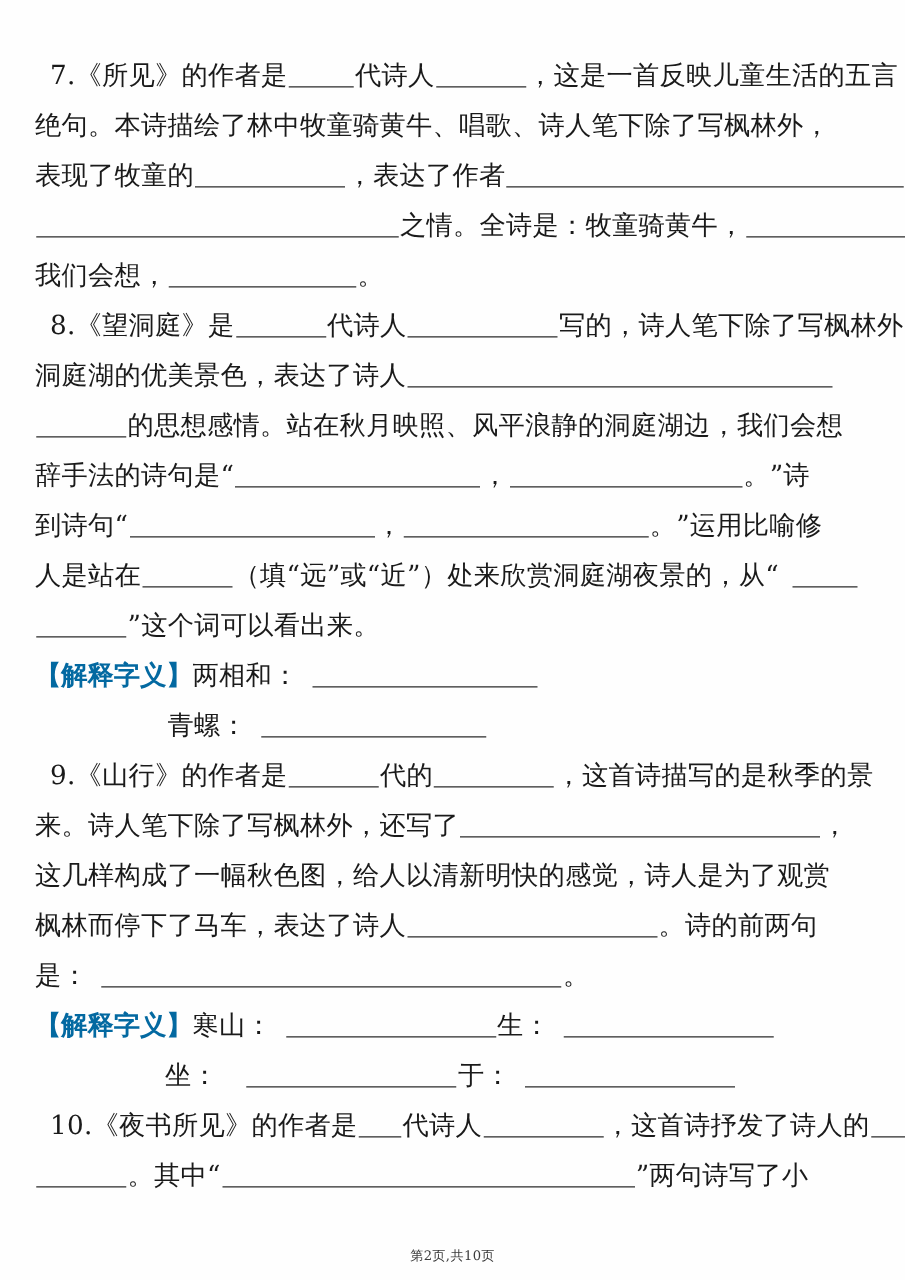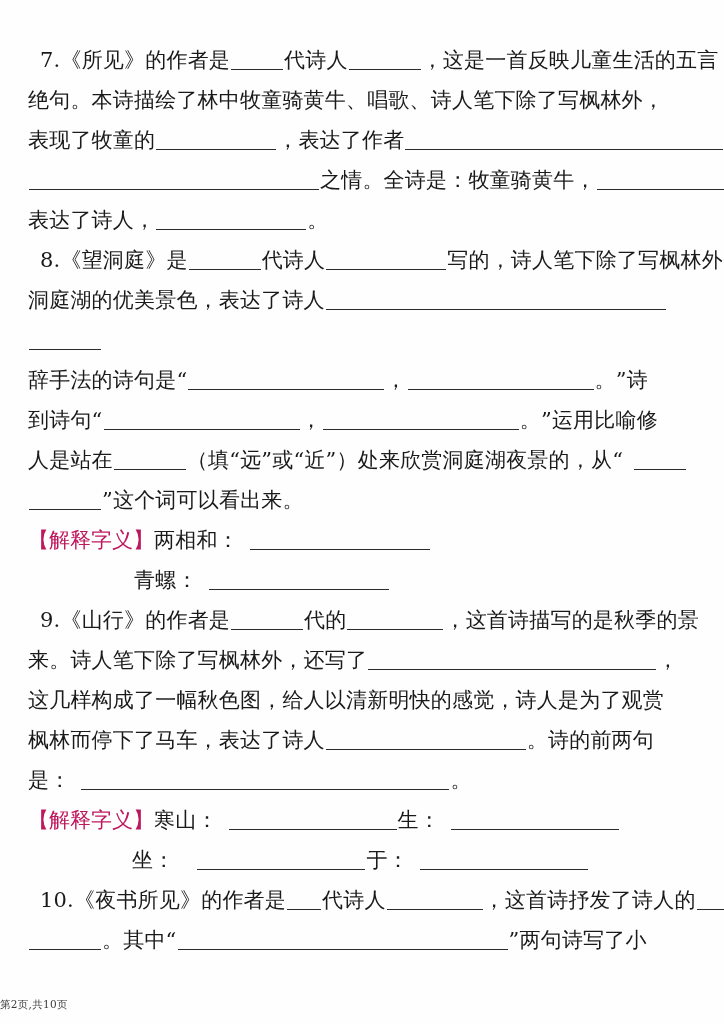--- a/index.html
+++ b/index.html
@@ -65,42 +65,43 @@
   .b-xs  { width: 34px; }
   .b-sm  { width: 52px; }
   .b-md  { width: 72px; }
   .b-lg  { width: 96px; }
   .b-xl  { width: 120px; }
   .b-2xl { width: 150px; }
   .b-6xl { width: 290px; }
   .b-8xl { width: 360px; }
 
   .tag-explain {
-    color: #be185d;
-    font-weight: 400;
+    color: #0369a1;
+    font-weight: 700;
     letter-spacing: 0;
   }
 
   .sub-indent {
     display: inline-block;
     width: 106px;
   }
   .sub-indent-wide {
     display: inline-block;
     width: 104px;
   }
 
   .gap-sm { display:inline-block; width: 10px; }
   .gap-md { display:inline-block; width: 22px; }
 
   .footer {
     position: absolute;
     left: 0;
     right: 0;
     bottom: 12px;
+    text-align: center;
     font-size: 10.5px;
     color: #3a3a3a;
     letter-spacing: 0.3px;
     font-family: "DejaVu Serif", "Liberation Serif", serif;
   }
 </style>
 </head>
 <body>
 
 <div class="page">
@@ -109,31 +110,31 @@
     <div class="qblock">
 
       <span class="qline lead"><span>7.《所见》的作者是</span><span class="blank b-sm"></span><span>代诗人</span><span class="blank b-md"></span><span>，这是一首反映儿童生活的五言</span></span>
 
       <span class="qline"><span>绝句。本诗描绘了林中牧童骑黄牛、唱歌、诗人笔下除了写枫林外，</span></span>
 
       <span class="qline"><span>表现了牧童的</span><span class="blank b-xl"></span><span>，表达了作者</span><span class="blank b-8xl" style="width:318px"></span></span>
 
       <span class="qline"><span class="blank b-6xl"></span><span>之情。全诗是：牧童骑黄牛，</span><span class="blank b-2xl"></span></span>
 
-      <span class="qline"><span>表达了诗人，</span><span class="blank b-2xl"></span><span>。</span></span>
+      <span class="qline"><span>我们会想，</span><span class="blank b-2xl"></span><span>。</span></span>
 
     </div>
 
     <div class="qblock">
 
       <span class="qline lead"><span>8.《望洞庭》是</span><span class="blank b-md"></span><span>代诗人</span><span class="blank b-xl"></span><span>写的，诗人笔下除了写枫林外</span></span>
 
       <span class="qline"><span>洞庭湖的优美景色，表达了诗人</span><span class="blank" style="width:340px"></span></span>
 
-      <span class="qline"><span class="blank b-md"></span></span>
+      <span class="qline"><span class="blank b-md"></span><span>的思想感情。站在秋月映照、风平浪静的洞庭湖边，我们会想</span></span>
 
       <span class="qline"><span>辞手法的诗句是“</span><span class="blank" style="width:196px"></span><span>，</span><span class="blank" style="width:186px"></span><span>。”诗</span></span>
 
       <span class="qline"><span>到诗句“</span><span class="blank" style="width:196px"></span><span>，</span><span class="blank" style="width:196px"></span><span>。”运用比喻修</span></span>
 
       <span class="qline"><span>人是站在</span><span class="blank b-md"></span><span>（填“远”或“近”）处来欣赏洞庭湖夜景的，从“</span><span class="gap-sm"></span><span class="blank b-sm"></span></span>
 
       <span class="qline"><span class="blank b-md"></span><span>”这个词可以看出来。</span></span>
 
       <span class="qline"><span class="tag-explain">【解释字义】</span><span>两相和：</span><span class="gap-sm"></span><span class="blank" style="width:180px"></span></span>

